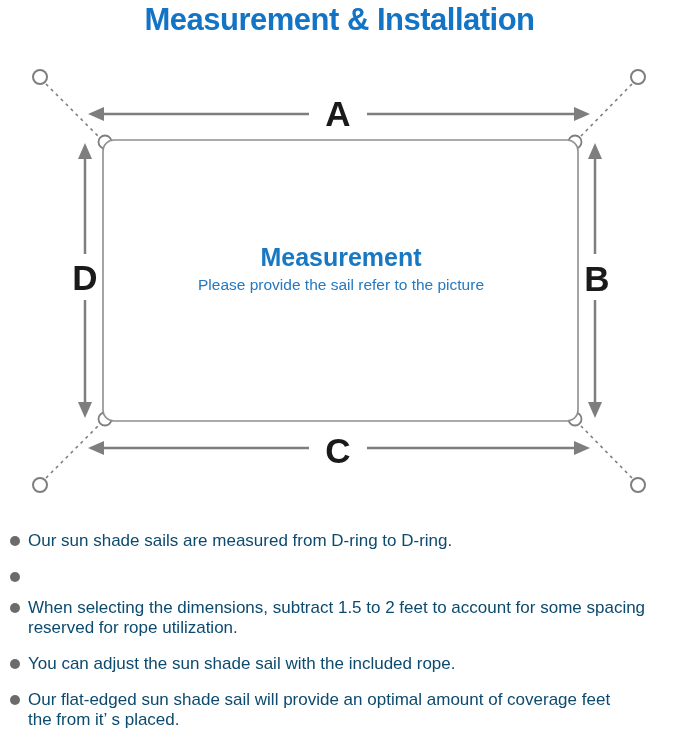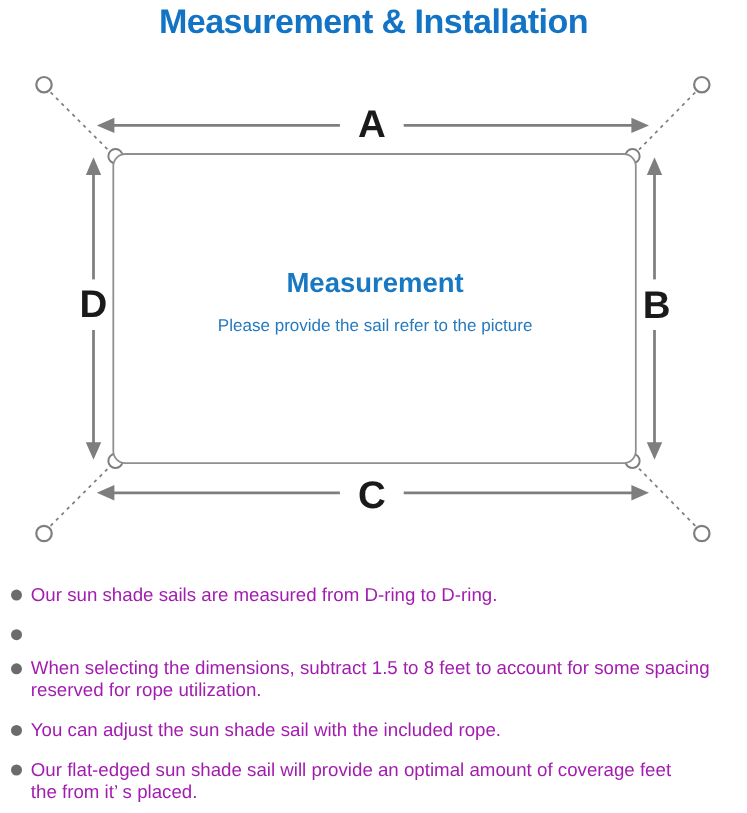--- a/index.html
+++ b/index.html
@@ -56,21 +56,21 @@
     left: 341px;
     top: 243px;
     transform: translateX(-50%);
     text-align: center;
     white-space: nowrap;
   }
   .center-heading {
     font-size: 25px;
     font-weight: bold;
     color: #1878c2;
-    margin: 0 0 16px 0;
+    margin: 0 0 4px 0;
   }
   .center-subheading {
     font-size: 15.5px;
     color: #2579bf;
     margin: 0;
   }
   .notes {
     position: absolute;
     top: 531px;
     left: 10px;
@@ -86,21 +86,21 @@
   }
   .dot {
     flex: 0 0 auto;
     width: 10px;
     height: 10px;
     border-radius: 50%;
     background: #6b6b6b;
     margin: 5px 8px 0 0;
   }
   .note-text {
-    color: #a21caf;
+    color: #0c4a6e;
     font-size: 17px;
     line-height: 20px;
   }
   .note-line {
     display: block;
     white-space: nowrap;
   }
 </style>
 </head>
 <body>
@@ -182,21 +182,21 @@
       <span class="note-text">
         <span class="note-line">Our sun shade sails are measured from D-ring to D-ring.</span>
       </span>
     </li>
     <li class="note">
       <span class="dot"></span>
     </li>
     <li class="note">
       <span class="dot"></span>
       <span class="note-text">
-        <span class="note-line">When selecting the dimensions, subtract 1.5 to 8 feet to account for some spacing</span>
+        <span class="note-line">When selecting the dimensions, subtract 1.5 to 2 feet to account for some spacing</span>
         <span class="note-line">reserved for rope utilization.</span>
       </span>
     </li>
     <li class="note">
       <span class="dot"></span>
       <span class="note-text">
         <span class="note-line">You can adjust the sun shade sail with the included rope.</span>
       </span>
     </li>
     <li class="note">

